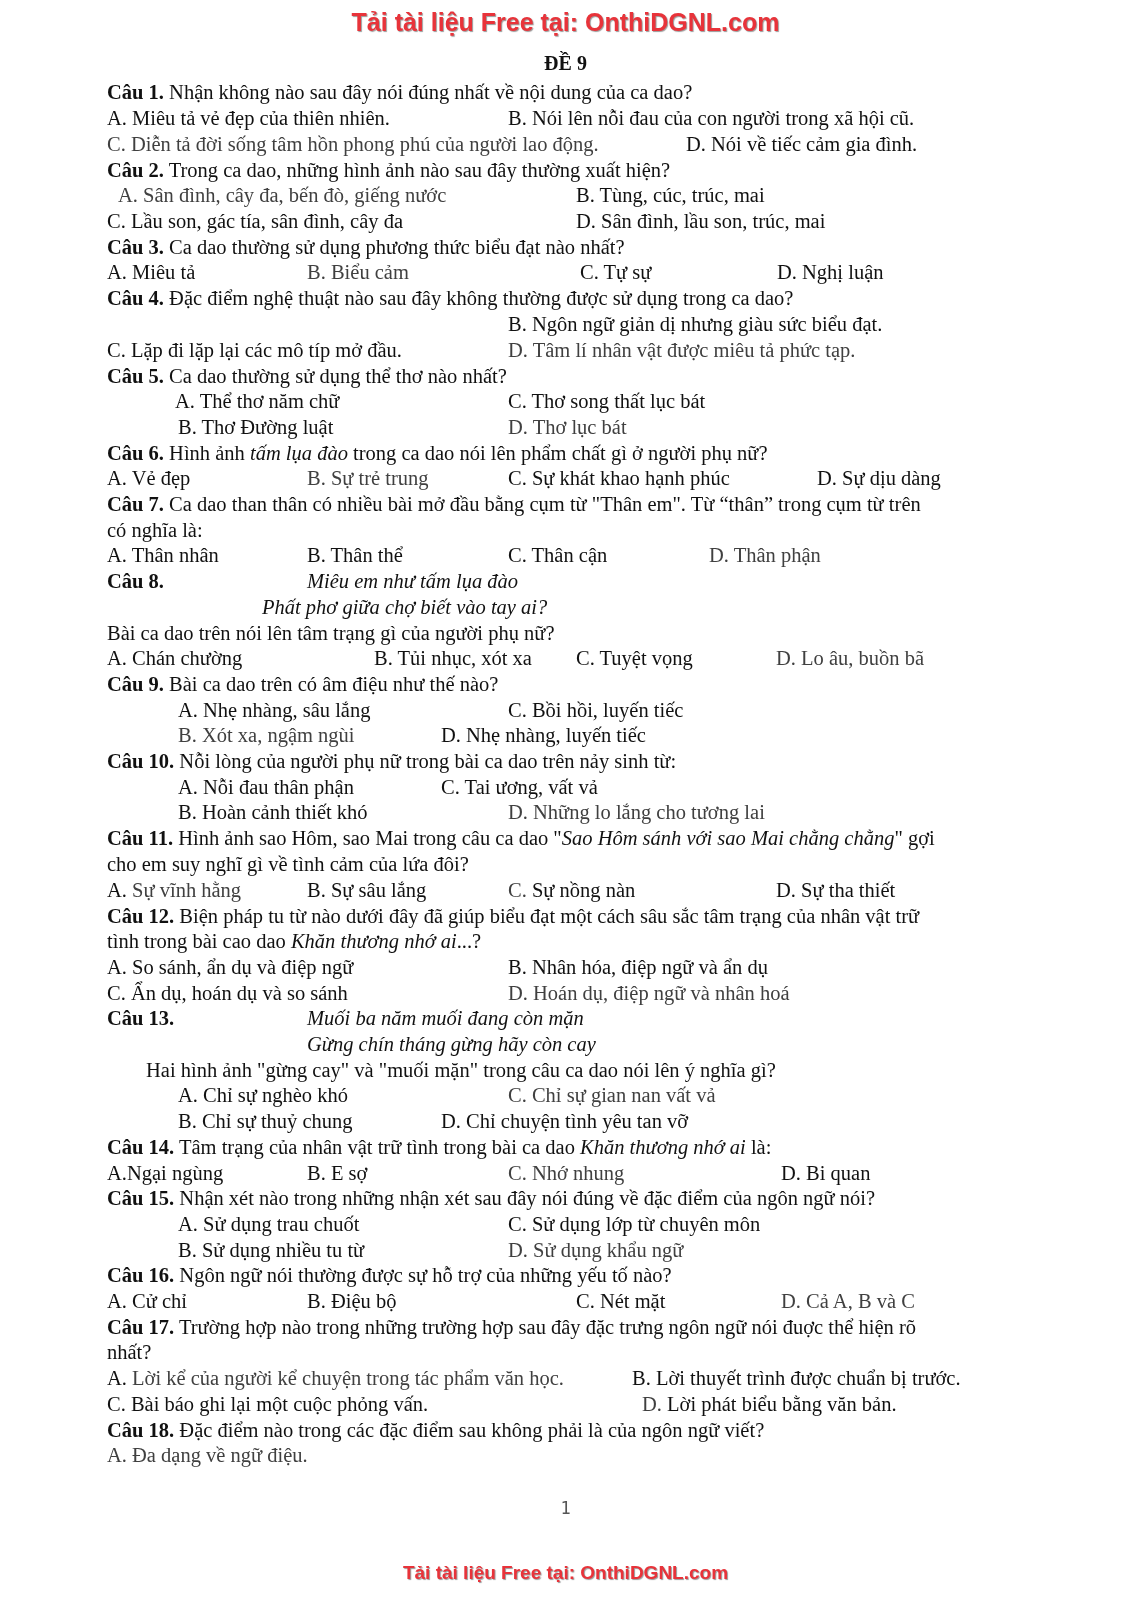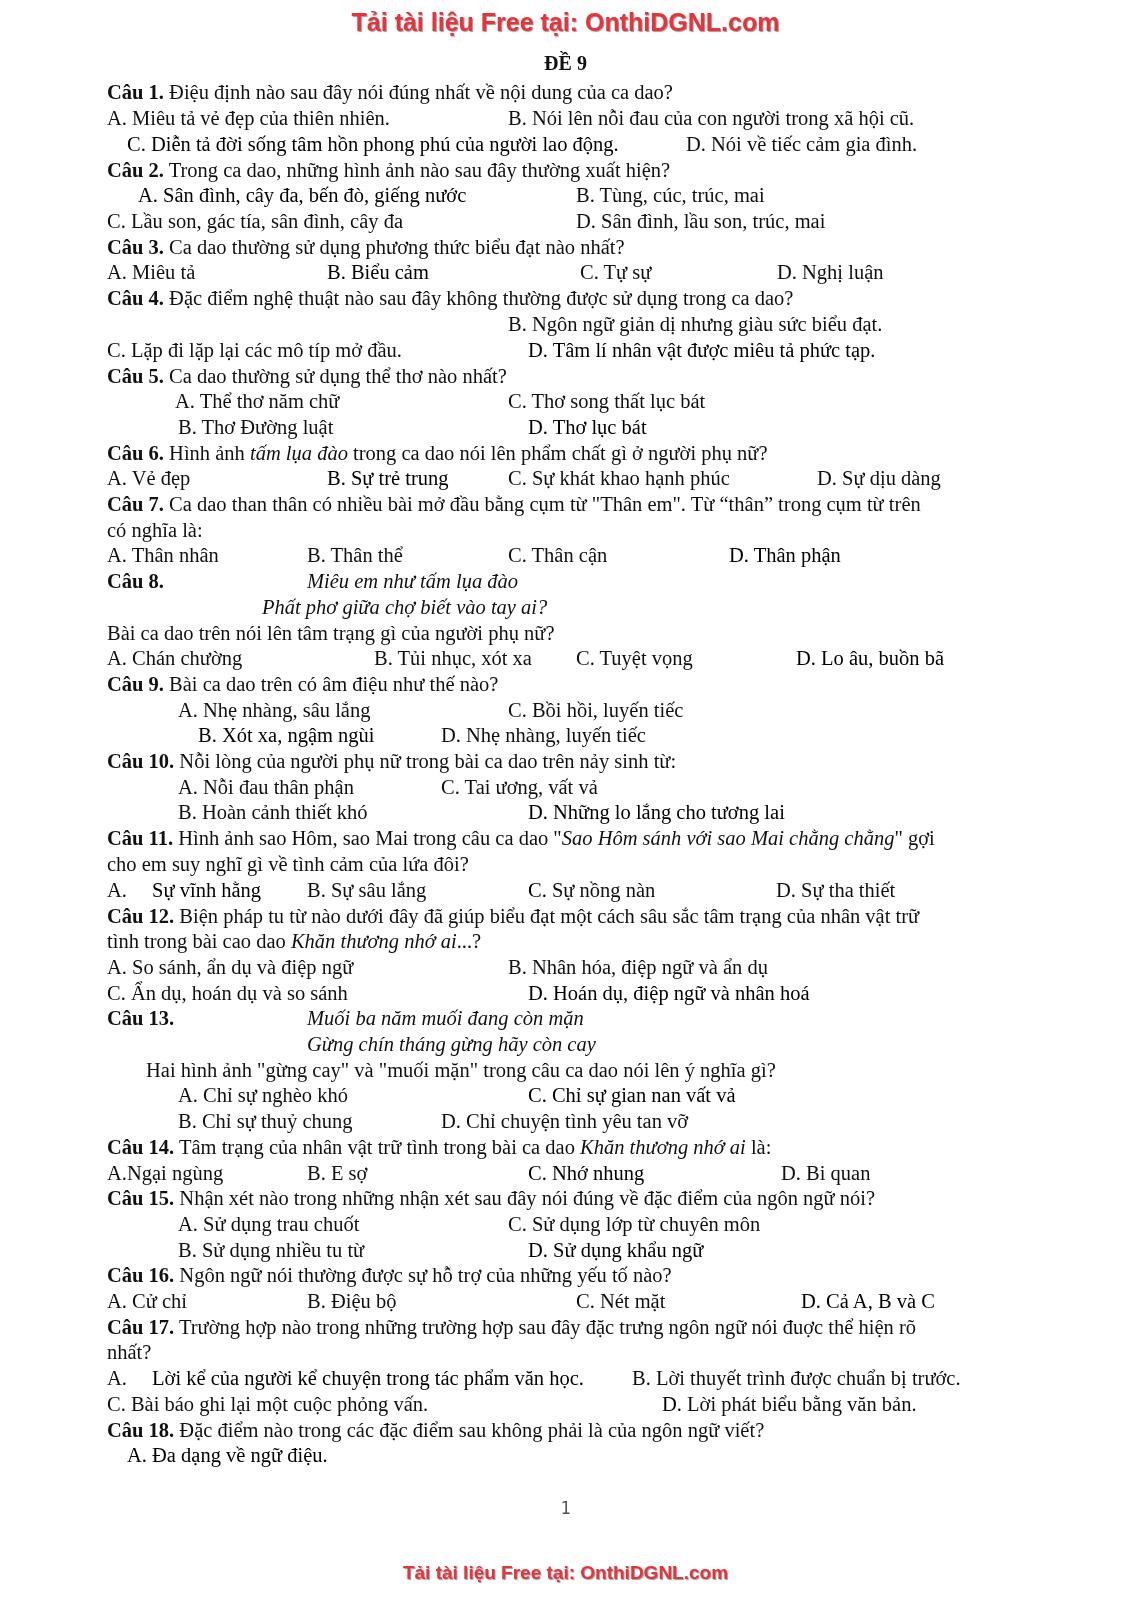--- a/index.html
+++ b/index.html
@@ -10,32 +10,32 @@
             color: #e8333a; text-shadow: 1px 1px 1px #9a9a9a; }
   .banner.top { top: 8px; font-size: 25px; }
   .banner.bottom { top: 1562px; font-size: 19px; }
   .title { position: absolute; top: 52px; left: 0; width: 1131px; text-align: center;
            font-weight: bold; font-size: 20px; }
   .line { position: absolute; left: 0; width: 1131px; height: 26px; font-size: 20.5px;
           line-height: 26px; white-space: nowrap; }
   .line span { position: absolute; top: 0; }
   .b { font-weight: bold; }
   .i { font-style: italic; }
-  .blue { color: #000000; margin-left: 20px; }
+  .blue { color: #404040; }
   .pagenum { position: absolute; top: 1498px; left: 0; width: 1131px; text-align: center;
              font-family: "DejaVu Sans Mono", monospace; font-size: 17px; color: #555; }
 </style>
 </head>
 <body>
 
 <div class="banner top">Tải tài liệu Free tại: OnthiDGNL.com</div>
 <div class="title">ĐỀ 9</div>
 
 <div class="line" style="top:79px">
-  <span style="left:107px"><b>Câu 1.</b><span style="position:static"> Điệu định nào sau đây nói đúng nhất về nội dung của ca dao?</span></span>
+  <span style="left:107px"><b>Câu 1.</b><span style="position:static"> Nhận không nào sau đây nói đúng nhất về nội dung của ca dao?</span></span>
 </div>
 <div class="line" style="top:105px">
   <span style="left:107px">A. Miêu tả vẻ đẹp của thiên nhiên.</span>
   <span style="left:508px">B. Nói lên nỗi đau của con người trong xã hội cũ.</span>
 </div>
 <div class="line" style="top:131px">
   <span class="blue" style="left:107px">C. Diễn tả đời sống tâm hồn phong phú của người lao động.</span>
   <span style="left:686px">D. Nói về tiếc cảm gia đình.</span>
 </div>
 

